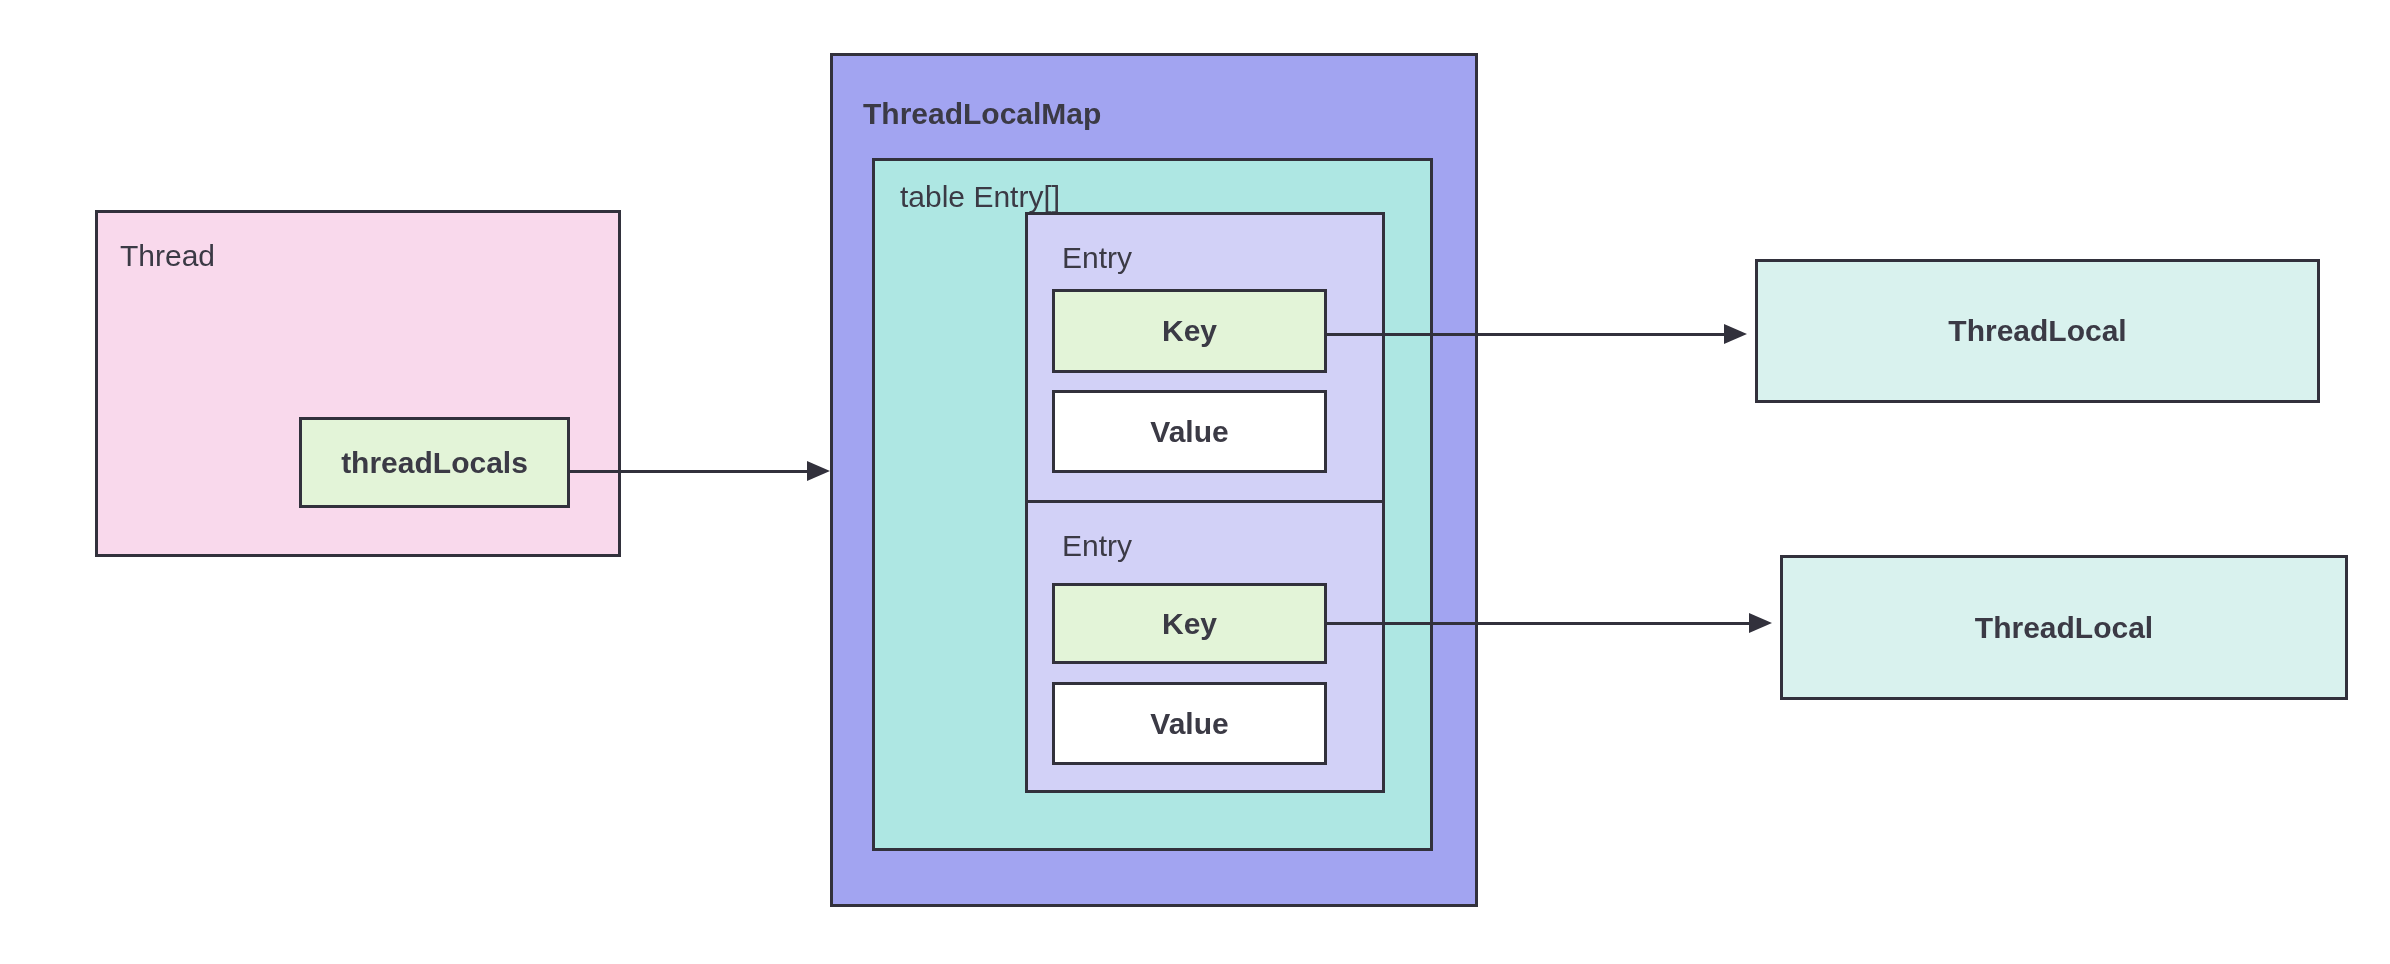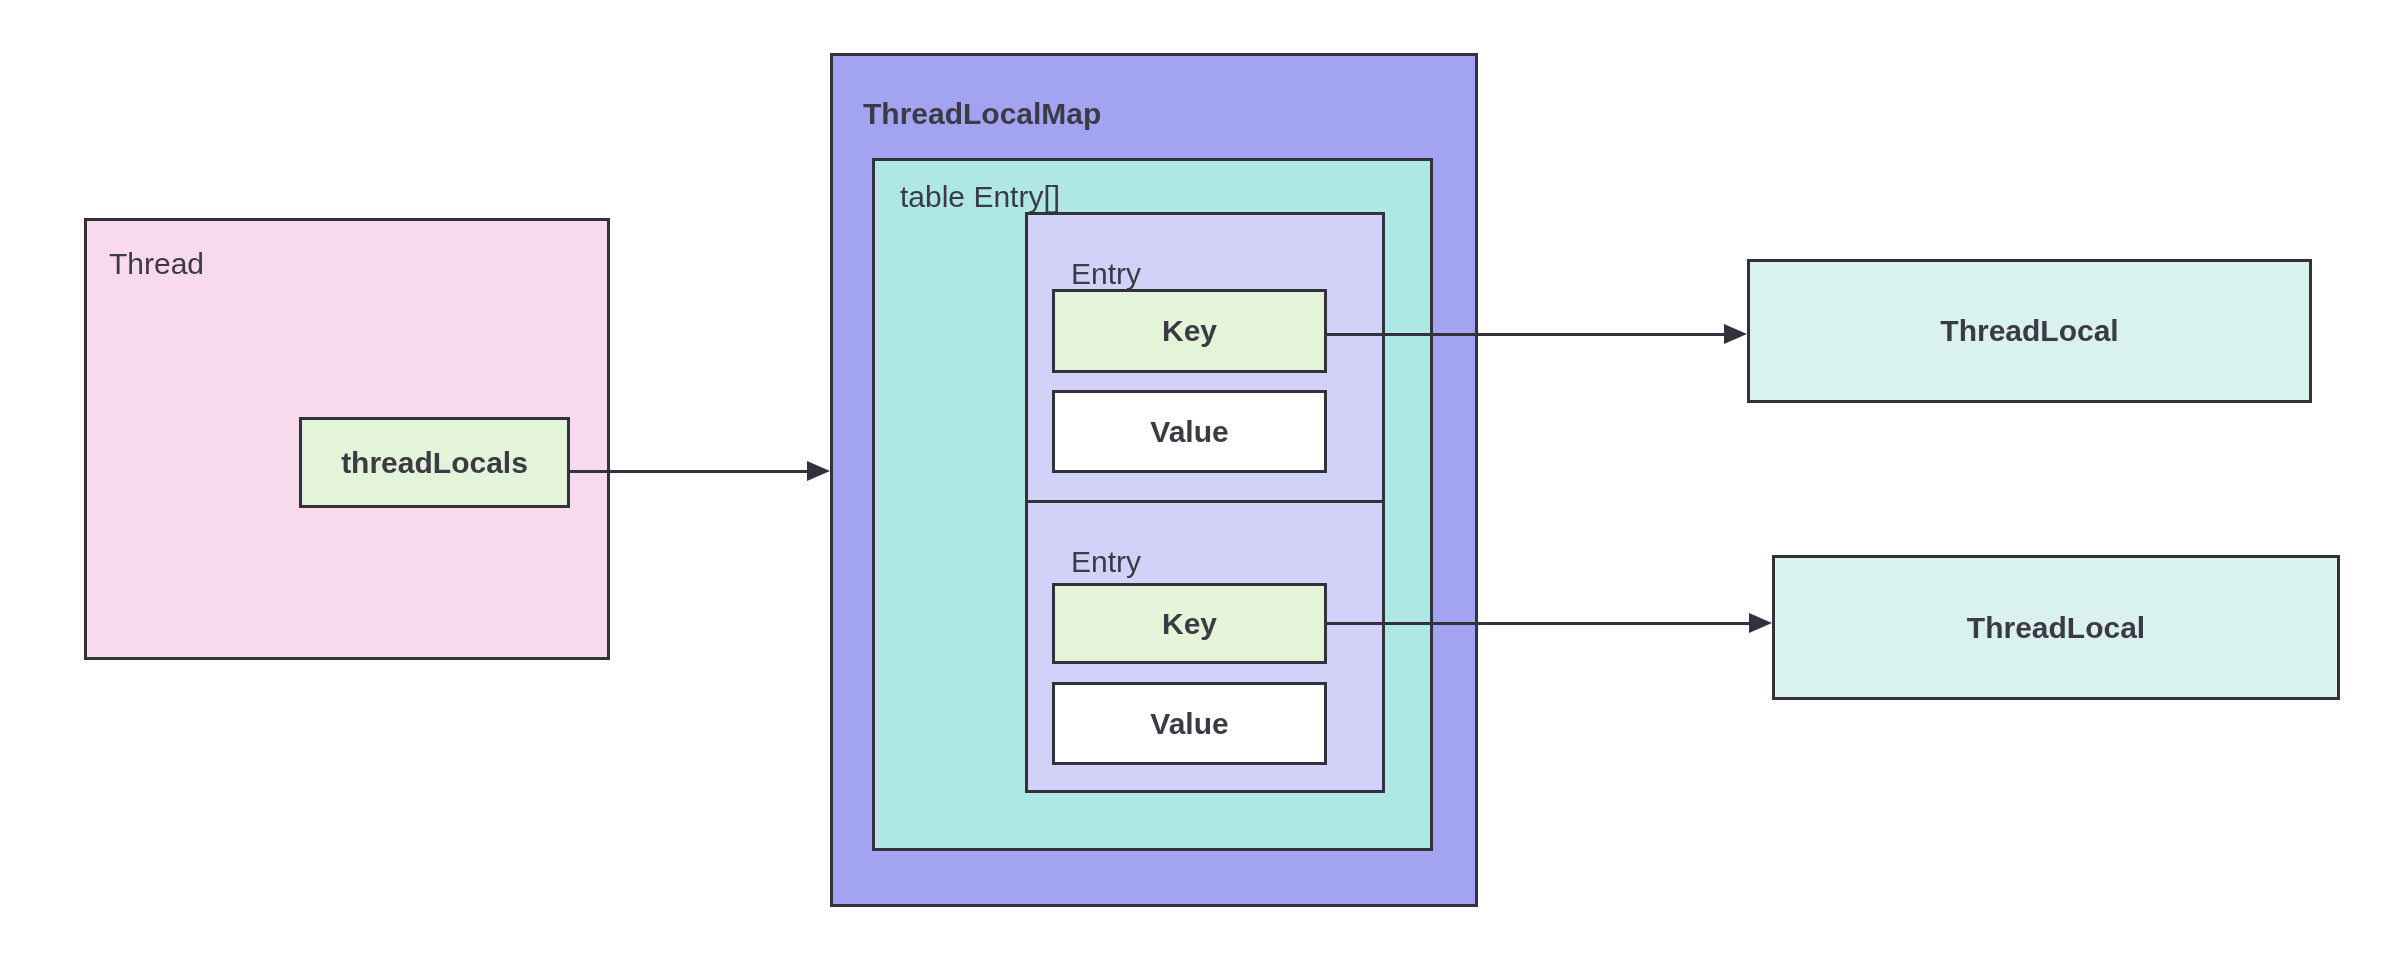--- a/index.html
+++ b/index.html
@@ -23,38 +23,38 @@
     line-height:1.1;
   }
   .center{
     display:flex;
     align-items:center;
     justify-content:center;
     text-align:center;
     font-weight:bold;
   }
   
-  #thread{left:84px;top:210px;width:526px;height:442px;background:var(--thread-fill,#f9d9ec);margin-top:8px;}
+  #thread{left:95px;top:210px;width:526px;height:347px;background:var(--thread-fill,#f9d9ec);}
   #thread .corner-label{left:22px;top:26px;}
   #threadLocals{left:299px;top:417px;width:271px;height:91px;background:var(--green-fill,#e3f4d8);}
   #map{left:830px;top:53px;width:648px;height:854px;background:var(--map-fill,#a2a4f1);}
   #map .corner-label{left:30px;top:41px;font-weight:bold;}
   #table{left:872px;top:158px;width:561px;height:693px;background:var(--table-fill,#aee7e3);}
   #table .corner-label{left:25px;top:19px;}
   .entry{left:1025px;width:360px;background:var(--entry-fill,#d2d1f7);}
   #entry1{top:212px;height:291px;}
   #entry2{top:500px;height:293px;}
-  .entry .corner-label{left:34px;top:42px;margin-left:9px;}
+  .entry .corner-label{left:34px;top:26px;}
   .keybox{left:1052px;width:275px;background:var(--green-fill,#e3f4d8);}
   #key1{top:289px;height:84px;}
   #key2{top:583px;height:81px;}
   .valuebox{left:1052px;width:275px;background:var(--value-fill,#ffffff);}
   #value1{top:390px;height:83px;}
   #value2{top:682px;height:83px;}
-  .tlbox{background:var(--threadlocal-fill,#d9f2ee);}
+  .tlbox{background:var(--threadlocal-fill,#d9f2ee);margin-left:8px;}
   #tl1{left:1747px;top:259px;width:565px;height:144px;}
   #tl2{left:1772px;top:555px;width:568px;height:145px;}
   
   .arrow{position:absolute;height:20px;z-index:5;}
   .arrow .shaft{
     position:absolute;left:0;right:14px;top:50%;
     height:3px;margin-top:-1.5px;
     background:var(--stroke,#32313c);
   }
   .arrow .head{

